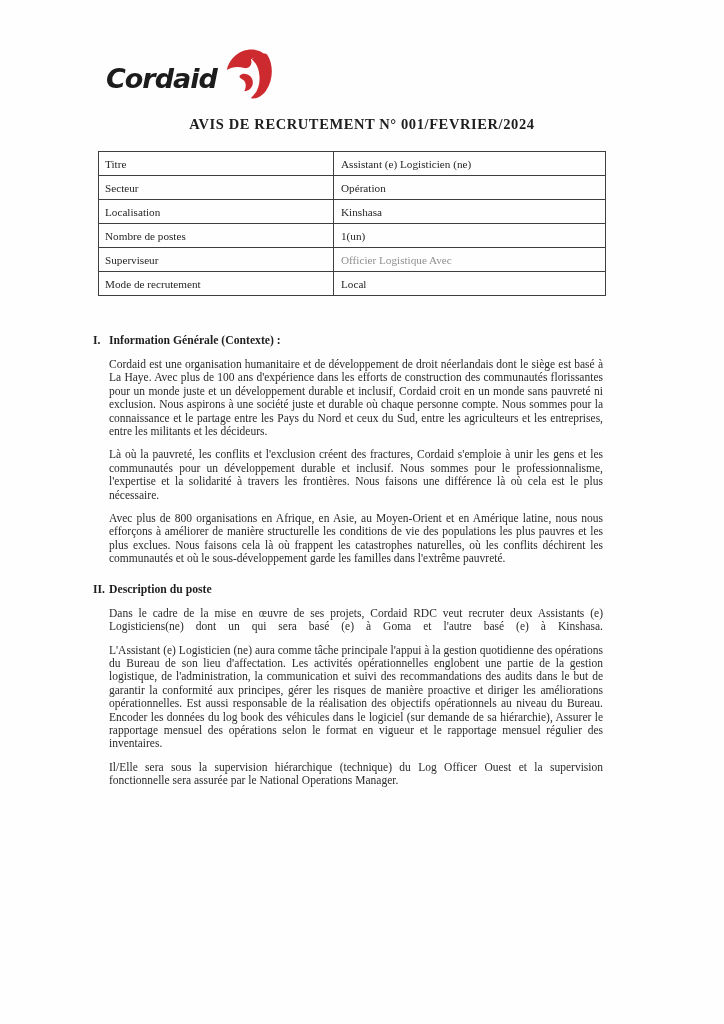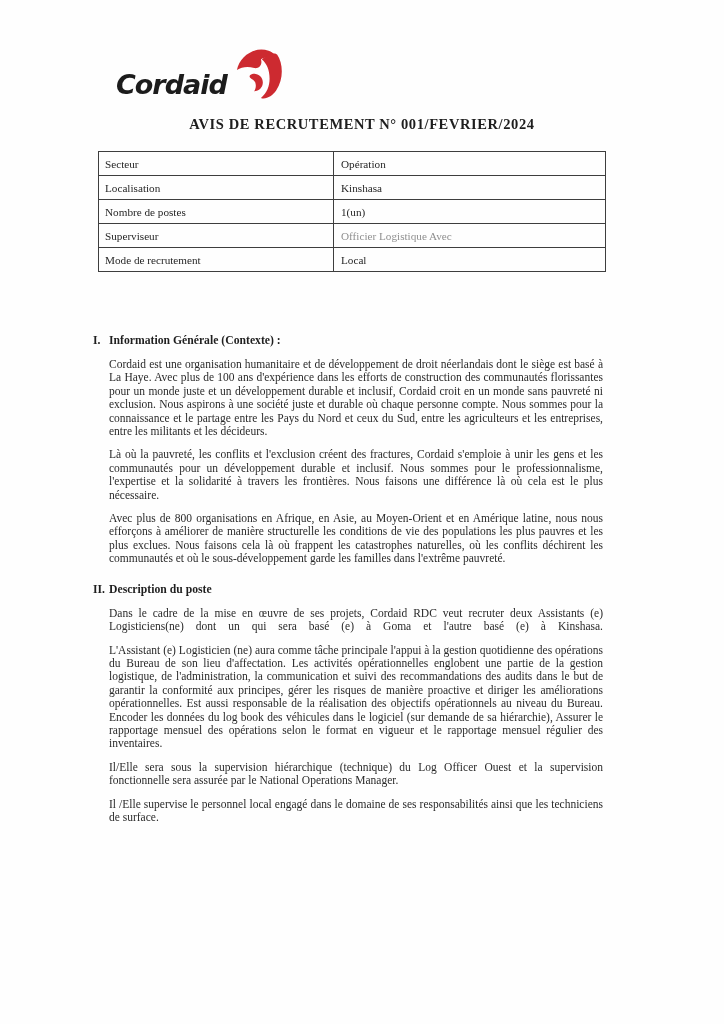--- a/index.html
+++ b/index.html
@@ -8,21 +8,21 @@
     background:#ffffff;
     font-family:"Liberation Serif", serif;
     color:#262626;
   }
   .page {
     position:relative; width:724px; height:1024px;
     background:#fefefe; overflow:hidden;
   }
 
   
-  .logo { position:absolute; left:116px; top:40px; display:flex; align-items:flex-end; }
+  .logo { position:absolute; left:106px; top:40px; display:flex; align-items:center; }
   .logo-text {
     font-family:"DejaVu Sans", sans-serif;
     font-style:italic; font-weight:bold;
     font-size:27px; letter-spacing:-1px;
     color:#1c1c1c; margin-top:16px;
   }
   .logo-swirl { width:50px; height:58px; margin-left:7px; margin-top:2px; }
 
   
   .doc-title {
@@ -71,20 +71,24 @@
         <path d="M19,33 C25,32 30,36 30,42 C30,47 26,51 21,51 C24,46 23,40 18,38 C15,36 16,34 19,33 Z"></path>
       </g>
     </svg>
   </div>
 
   <h1 class="doc-title">AVIS DE RECRUTEMENT N° 001/FEVRIER/2024</h1>
 
   <table class="job-table">
     <tbody>
       <tr>
+        <td class="lbl">Titre</td>
+        <td class="val">Assistant (e) Logisticien (ne)</td>
+      </tr>
+      <tr>
         <td class="lbl">Secteur</td>
         <td class="val">Opération</td>
       </tr>
       <tr>
         <td class="lbl">Localisation</td>
         <td class="val">Kinshasa</td>
       </tr>
       <tr>
         <td class="lbl">Nombre de postes</td>
         <td class="val">1(un)</td>
@@ -113,17 +117,16 @@
     </div>
 
     <div class="section">
       <div class="sec-heading">
         <span class="sec-num">II.</span>
         <span class="sec-title">Description du poste</span>
       </div>
       <p class="justify-last">Dans le cadre de la mise en œuvre de ses projets, Cordaid RDC veut recruter deux Assistants (e) Logisticiens(ne) dont un qui sera basé (e) à Goma et l'autre basé (e) à Kinshasa.</p>
       <p>L'Assistant (e) Logisticien (ne) aura comme tâche principale l'appui à la gestion quotidienne des opérations du Bureau de son lieu d'affectation. Les activités opérationnelles englobent une partie de la gestion logistique, de l'administration, la communication et suivi des recommandations des audits dans le but de garantir la conformité aux principes, gérer les risques de manière proactive et diriger les améliorations opérationnelles. Est aussi responsable de la réalisation des objectifs opérationnels au niveau du Bureau. Encoder les données du log book des véhicules dans le logiciel (sur demande de sa hiérarchie), Assurer le rapportage mensuel des opérations selon le format en vigueur et le rapportage mensuel régulier des inventaires.</p>
       <p>Il/Elle sera sous la supervision hiérarchique (technique) du Log Officer Ouest et la supervision fonctionnelle sera assurée par le National Operations Manager.</p>
-      <p>Il /Elle supervise le personnel local engagé dans le domaine de ses responsabilités ainsi que les techniciens de surface.</p>
     </div>
 
   </div>
 </div>
 
 </body></html>

